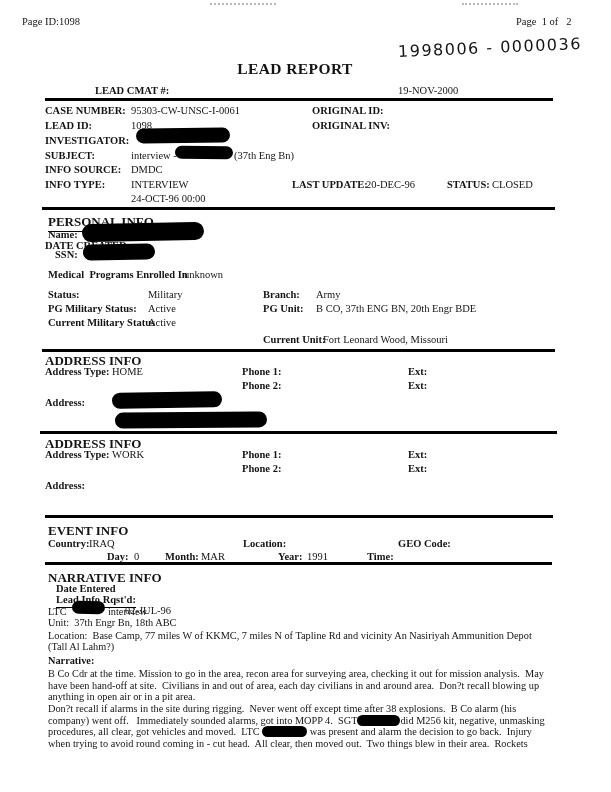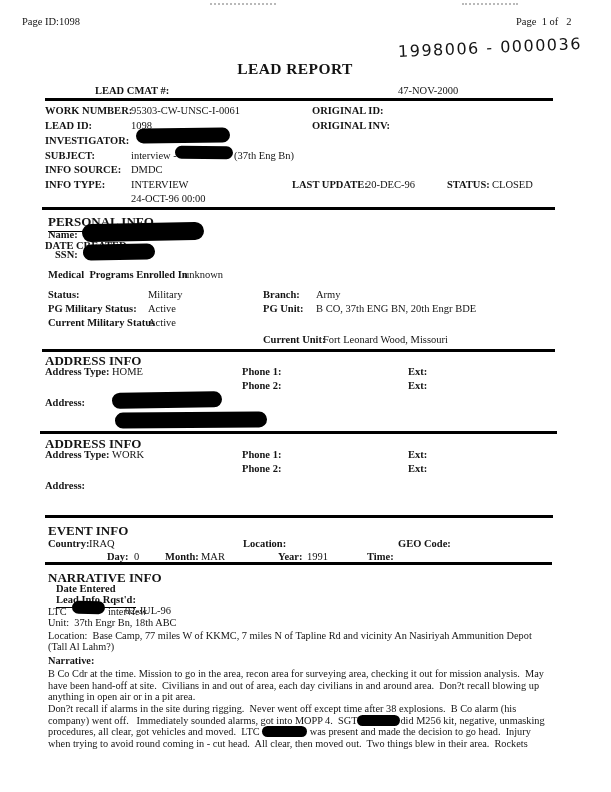--- a/index.html
+++ b/index.html
@@ -25,25 +25,25 @@
 
   <div class="artifact" style="left:210px;top:3px;width:66px;"></div>
   <div class="artifact" style="left:462px;top:3px;width:56px;"></div>
 
   <span class="t" style="left:22px;top:16px;">Page ID:1098</span>
   <span class="t" style="left:516px;top:16px;">Page  1 of   2</span>
   <span class="hand" style="left:398px;top:38px;">1998006 - 0000036</span>
   <span class="t title" style="left:0;width:590px;top:60px;text-align:center;">LEAD REPORT</span>
 
   <span class="t b" style="left:95px;top:85px;">LEAD CMAT #:</span>
-  <span class="t" style="left:398px;top:85px;">47-NOV-2000</span>
+  <span class="t" style="left:398px;top:85px;">19-NOV-2000</span>
 
   <div class="hr" style="left:45px;top:98px;width:508px;height:2.8px;"></div>
 
-  <span class="t b" style="left:45px;top:105px;">WORK NUMBER:</span>
+  <span class="t b" style="left:45px;top:105px;">CASE NUMBER:</span>
   <span class="t" style="left:131px;top:105px;">95303-CW-UNSC-I-0061</span>
   <span class="t b" style="left:312px;top:105px;">ORIGINAL ID:</span>
 
   <span class="t b" style="left:45px;top:120px;">LEAD ID:</span>
   <span class="t" style="left:131px;top:120px;">1098</span>
   <span class="t b" style="left:312px;top:120px;">ORIGINAL INV:</span>
 
   <span class="t b" style="left:45px;top:135px;">INVESTIGATOR:</span>
   <div class="blob" style="left:136px;top:128px;width:94px;height:15px;transform:rotate(-.6deg);"></div>
 
@@ -148,16 +148,16 @@
   <span class="t n" style="left:48px;top:641px;">(Tall Al Lahm?)</span>
 
   <span class="t b n" style="left:48px;top:655px;">Narrative:</span>
 
   <span class="t n" style="left:48px;top:668px;">B Co Cdr at the time. Mission to go in the area, recon area for surveying area, checking it out for mission analysis.  May</span>
   <span class="t n" style="left:48px;top:680px;">have been hand-off at site.  Civilians in and out of area, each day civilians in and around area.  Don?t recall blowing up</span>
   <span class="t n" style="left:48px;top:691px;">anything in open air or in a pit area.</span>
 
   <span class="t n" style="left:48px;top:703px;">Don?t recall if alarms in the site during rigging.  Never went off except time after 38 explosions.  B Co alarm (his</span>
   <span class="t n" style="left:48px;top:715px;"><span>company) went off.   Immediately sounded alarms, got into MOPP 4.  SGT</span><span class="iblob" style="width:43px;"></span><span>did M256 kit, negative, unmasking</span></span>
-  <span class="t n" style="left:48px;top:726px;"><span>procedures, all clear, got vehicles and moved.  LTC </span><span class="iblob" style="width:45px;"></span><span> was present and made the decision to go head.  Injury</span></span>
+  <span class="t n" style="left:48px;top:726px;"><span>procedures, all clear, got vehicles and moved.  LTC </span><span class="iblob" style="width:45px;"></span><span> was present and alarm the decision to go back.  Injury</span></span>
   <span class="t n" style="left:48px;top:738px;">when trying to avoid round coming in - cut head.  All clear, then moved out.  Two things blew in their area.  Rockets</span>
 
 </div>
 
 </body></html>

